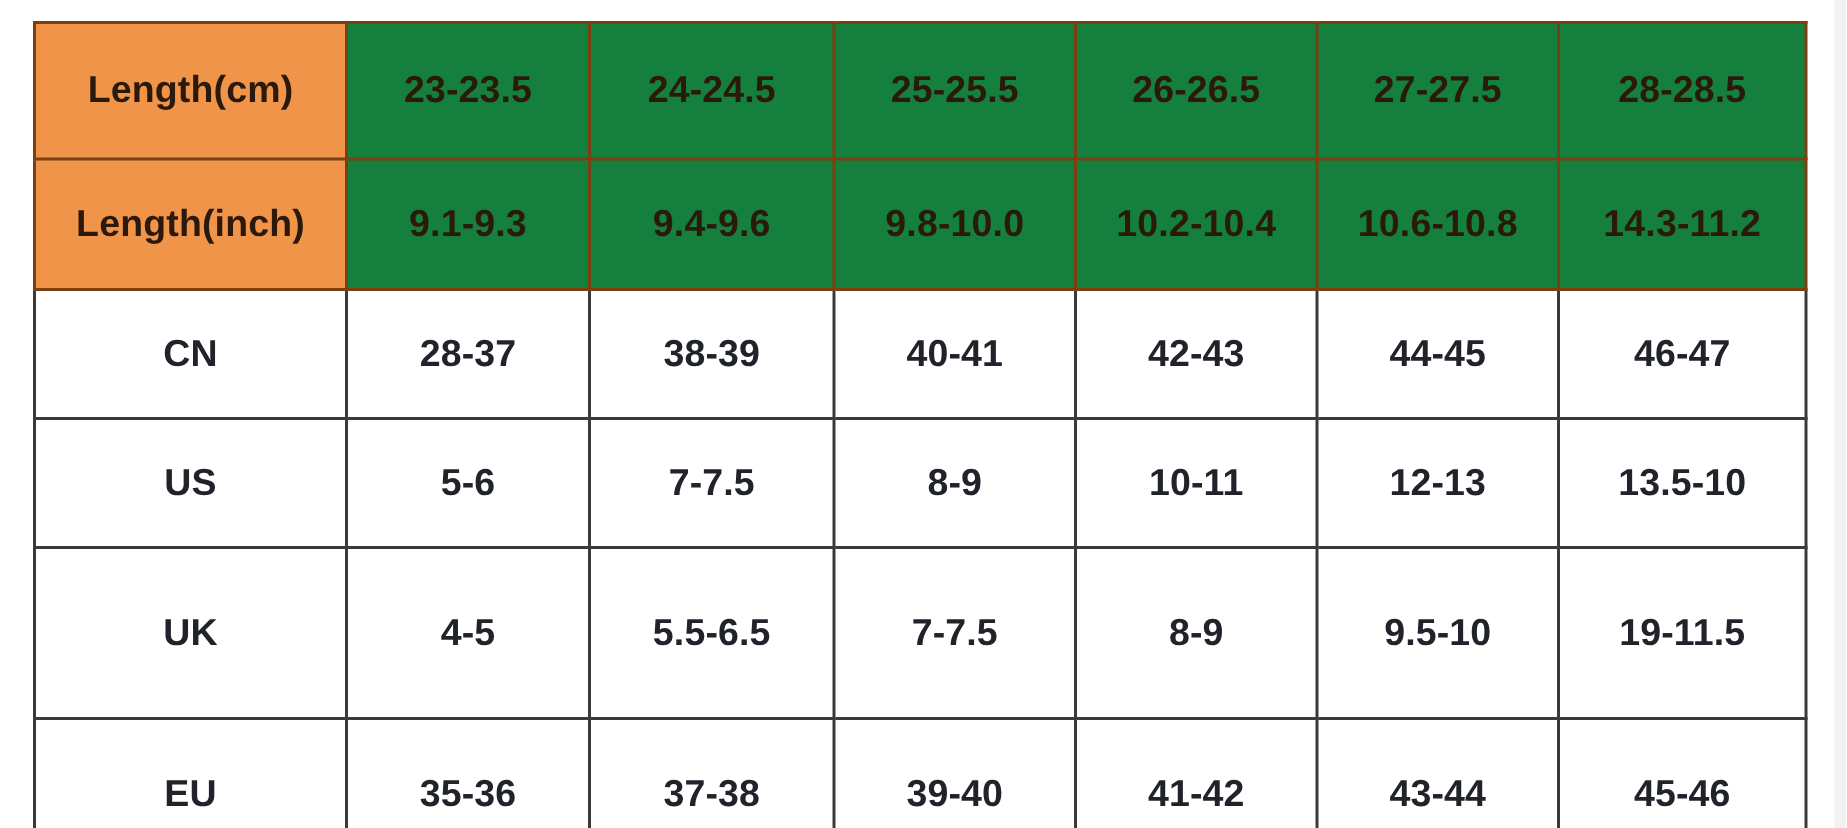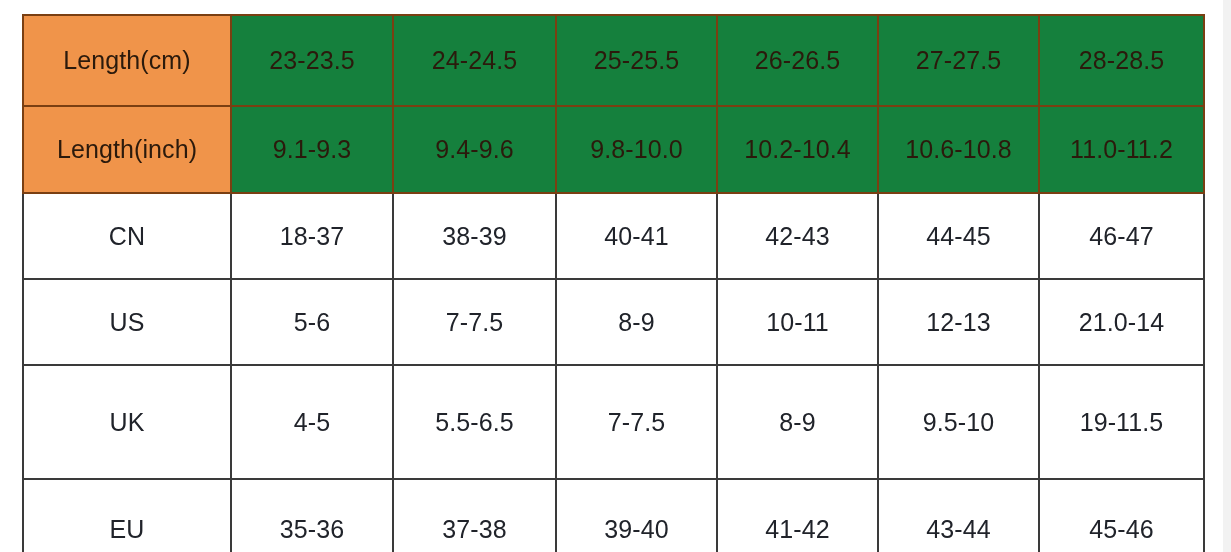--- a/index.html
+++ b/index.html
@@ -40,21 +40,21 @@
     table-layout: fixed;
     width: 1181px;
     height: 526px;
     background: #ffffff;
   }
   table.size-chart td {
     border: 2px solid #3a3a3a;
     text-align: center;
     vertical-align: middle;
     font-size: 25px;
-    font-weight: 400;
+    font-weight: 700;
     color: #20232a;
     letter-spacing: 0.1px;
     padding: 0 4px;
     box-sizing: border-box;
     margin-left: 48px;
   }
   
   tr.header-row td {
     background: #15803d;
     color: #2b1a0c;
@@ -109,41 +109,41 @@
           <td>28-28.5</td>
         </tr>
 
         <tr class="header-row r1">
           <td class="row-label">Length(inch)</td>
           <td>9.1-9.3</td>
           <td>9.4-9.6</td>
           <td>9.8-10.0</td>
           <td>10.2-10.4</td>
           <td>10.6-10.8</td>
-          <td>11.0-11.2</td>
+          <td>14.3-11.2</td>
         </tr>
 
         <tr class="r2">
           <td class="row-label">CN</td>
-          <td>18-37</td>
+          <td>28-37</td>
           <td>38-39</td>
           <td>40-41</td>
           <td>42-43</td>
           <td>44-45</td>
           <td>46-47</td>
         </tr>
 
         <tr class="r3">
           <td class="row-label">US</td>
           <td>5-6</td>
           <td>7-7.5</td>
           <td>8-9</td>
           <td>10-11</td>
           <td>12-13</td>
-          <td>21.0-14</td>
+          <td>13.5-10</td>
         </tr>
 
         <tr class="r4">
           <td class="row-label">UK</td>
           <td>4-5</td>
           <td>5.5-6.5</td>
           <td>7-7.5</td>
           <td>8-9</td>
           <td>9.5-10</td>
           <td>19-11.5</td>

